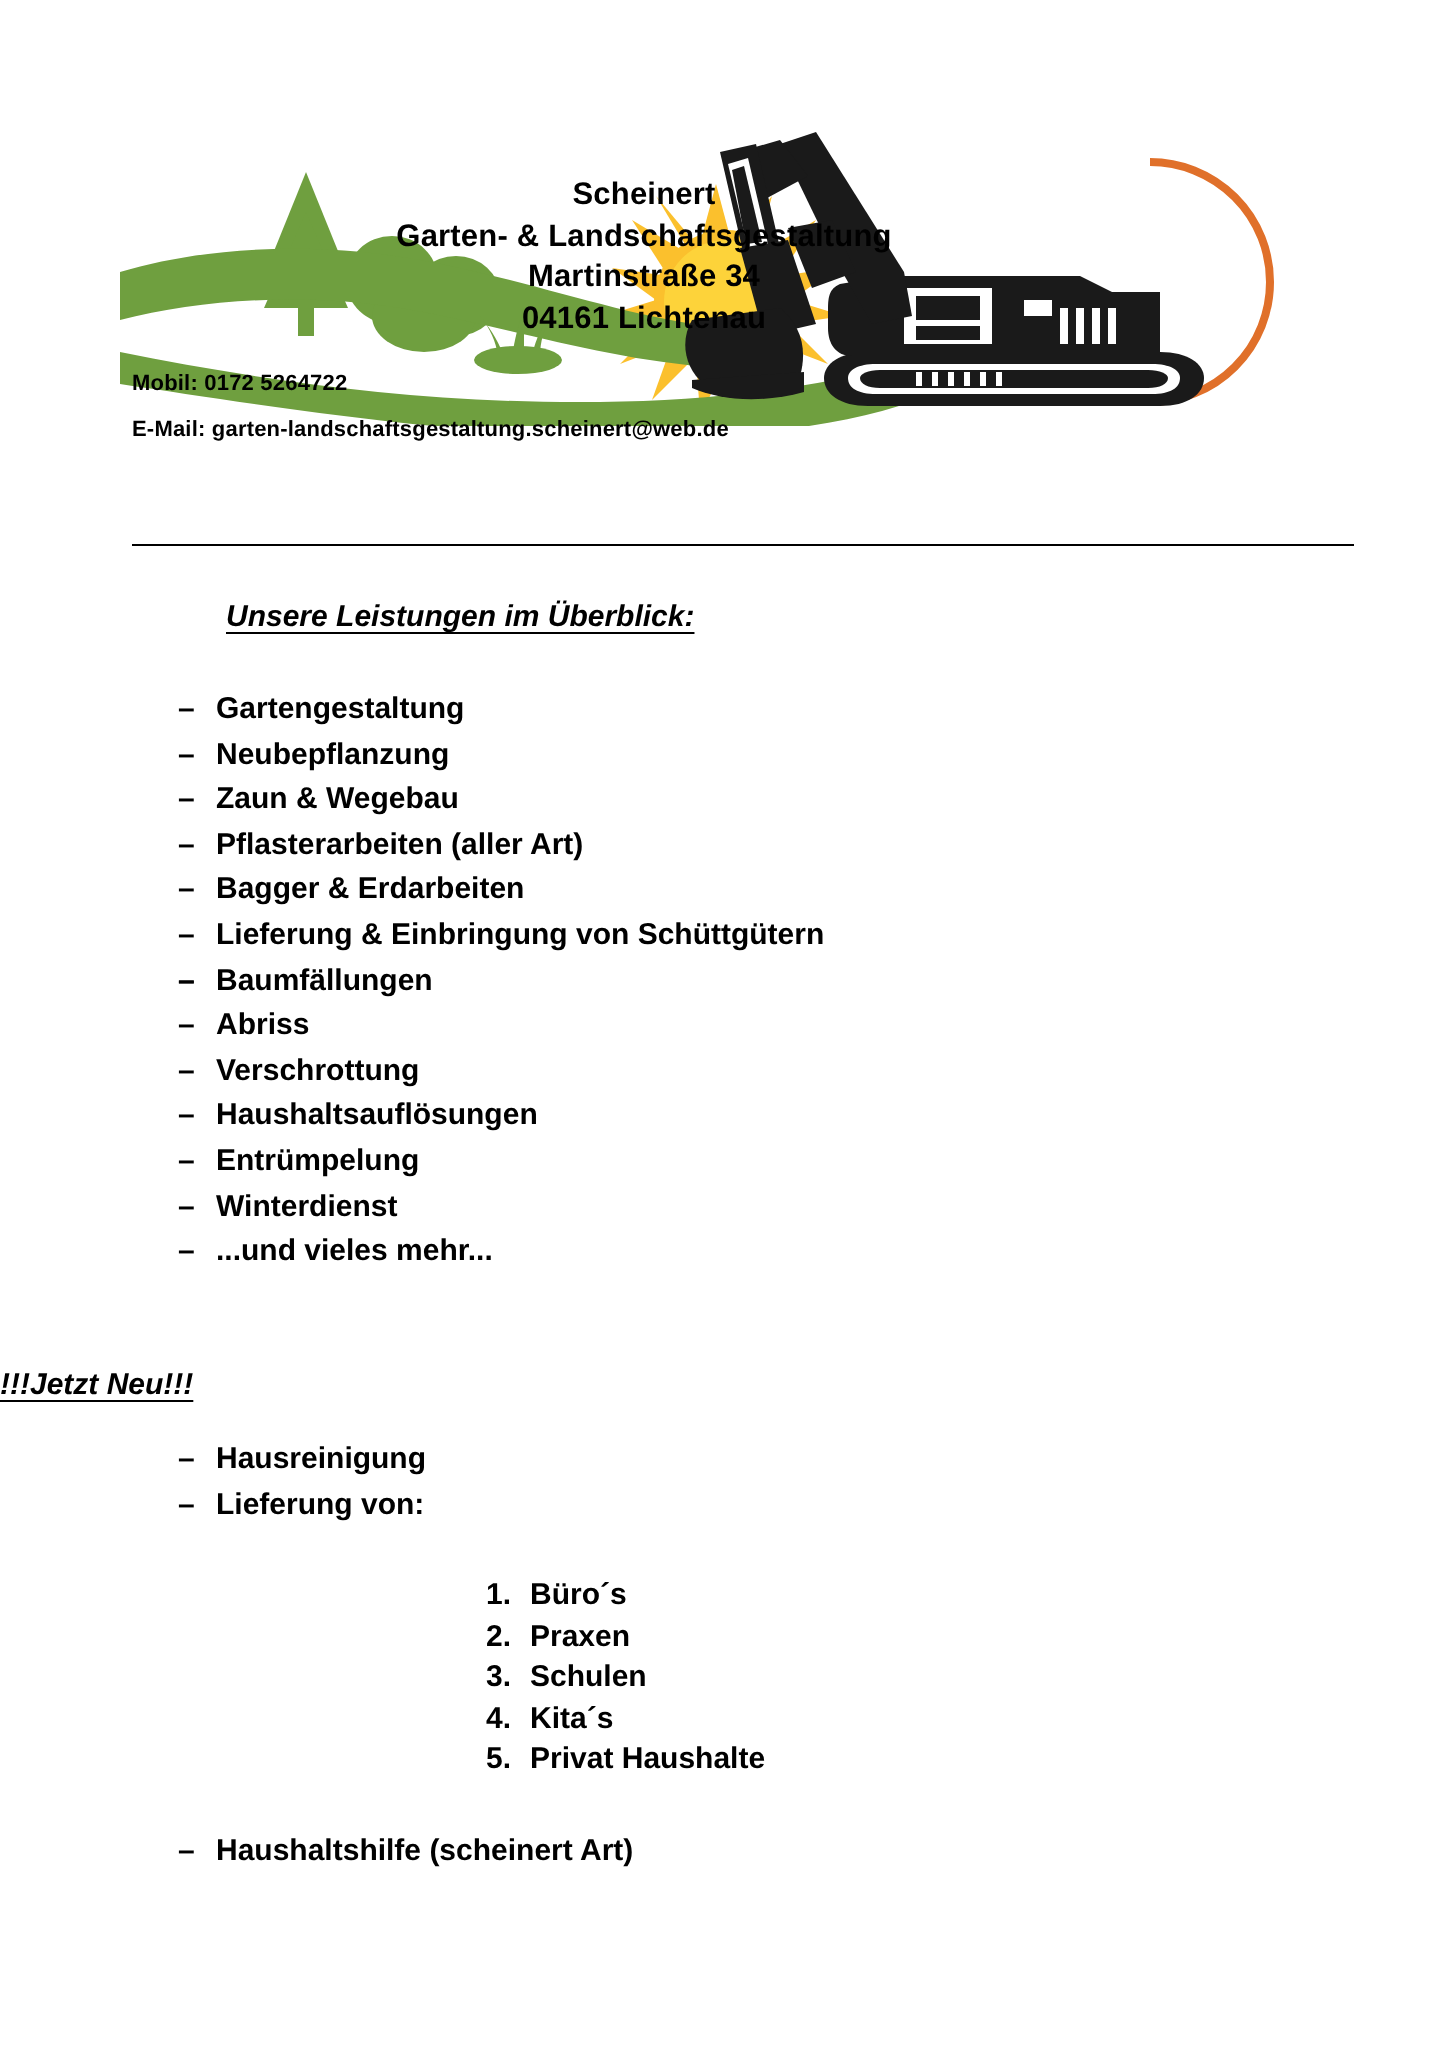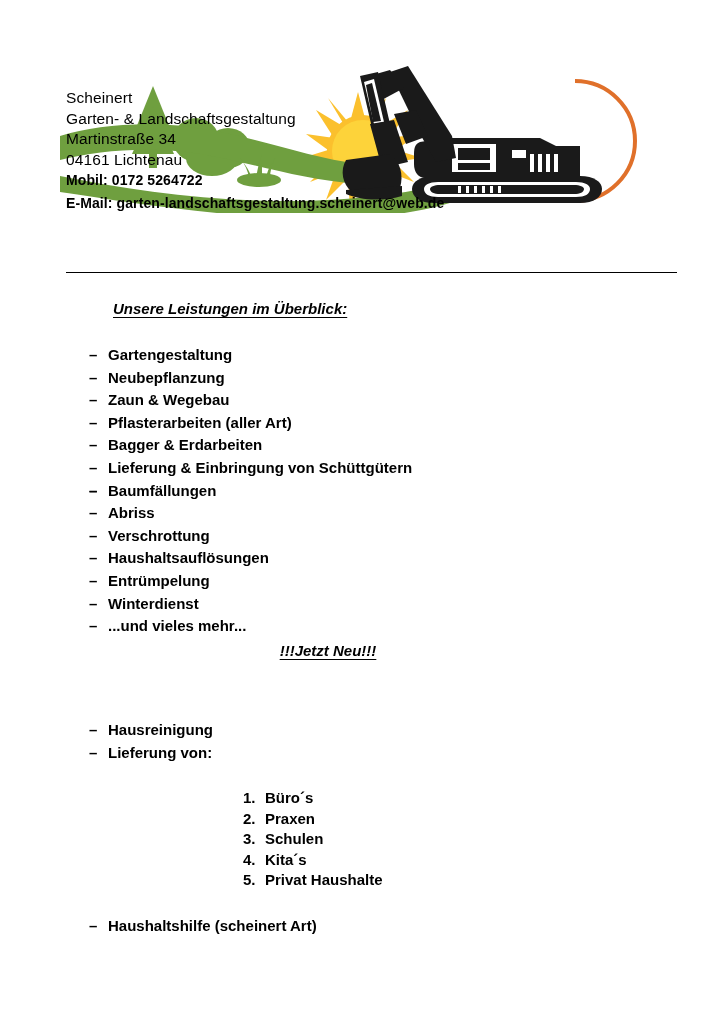--- a/index.html
+++ b/index.html
@@ -30,33 +30,33 @@
     top: 58px;
     width: 600px;
     height: 155px;
   }
 
   #company-block {
     position: absolute;
     left: 66px;
     top: 88px;
     width: 512px;
-    text-align: left;
+    text-align: center;
     font-size: 15.5px;
-    font-weight: normal;
+    font-weight: bold;
     line-height: 20.5px;
     letter-spacing: 0.1px;
   }
   #contact-block {
     position: absolute;
     left: 66px;
-    top: 169px;
+    top: 181px;
     width: 620px;
     text-align: left;
-    font-size: 14px;
+    font-size: 11px;
     font-weight: bold;
     line-height: 22.5px;
     letter-spacing: 0.1px;
   }
   .hdr-line { white-space: nowrap; }
 
   #header-rule {
     position: absolute;
     left: 66px;
     top: 272px;
@@ -77,22 +77,22 @@
     position: absolute;
     font-size: 15px;
     font-weight: bold;
     font-style: italic;
     text-decoration: underline;
     text-underline-offset: 3px;
     white-space: nowrap;
   }
   #heading-leistungen { left: 67px; top: 300px; margin-left: 46px; }
   #heading-neu {
-    left: 0; top: 642px; width: 656px;
-    text-align: center;
+    left: 0; top: 684px; width: 656px;
+    text-align: left;
     text-decoration: none;
   }
   #heading-neu span {
     text-decoration: underline;
     text-underline-offset: 3px;
   }
 
   .dash-list {
     position: absolute;
     left: 0; top: 0;

